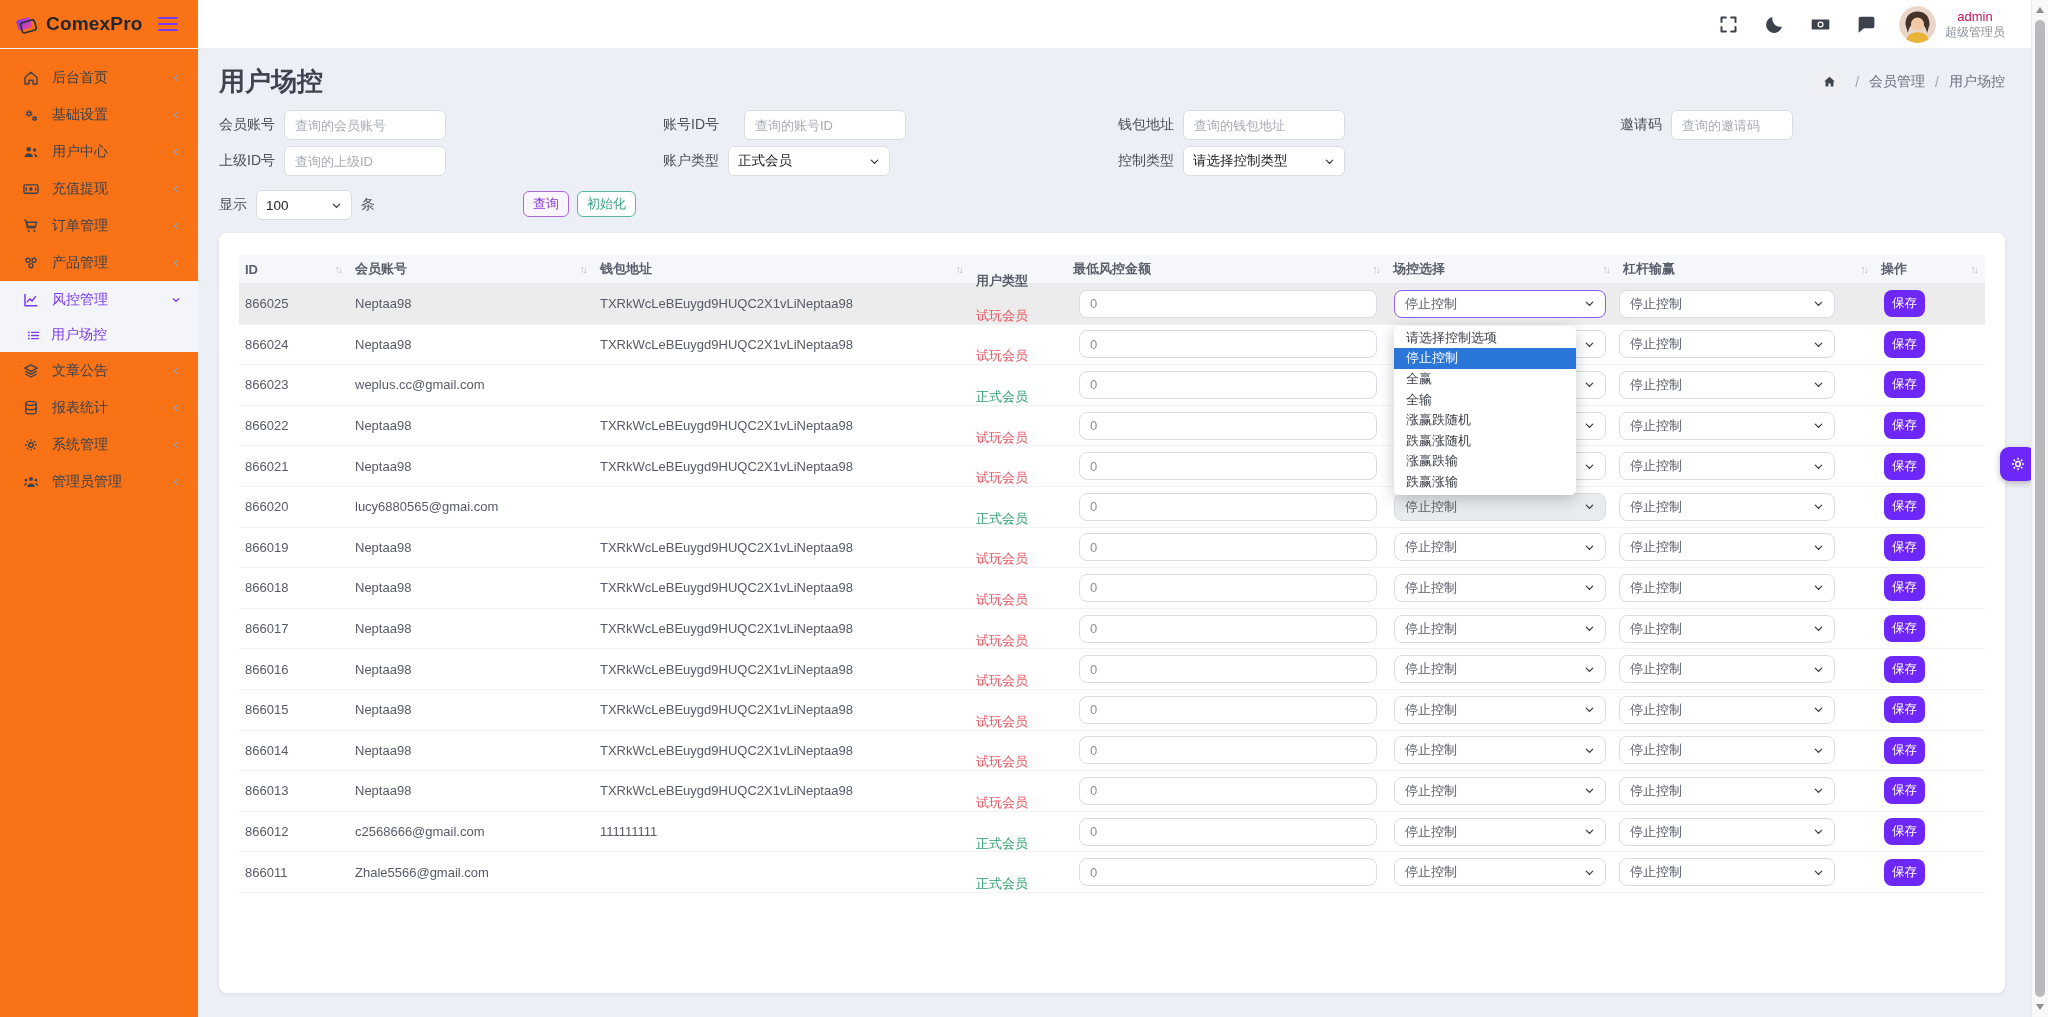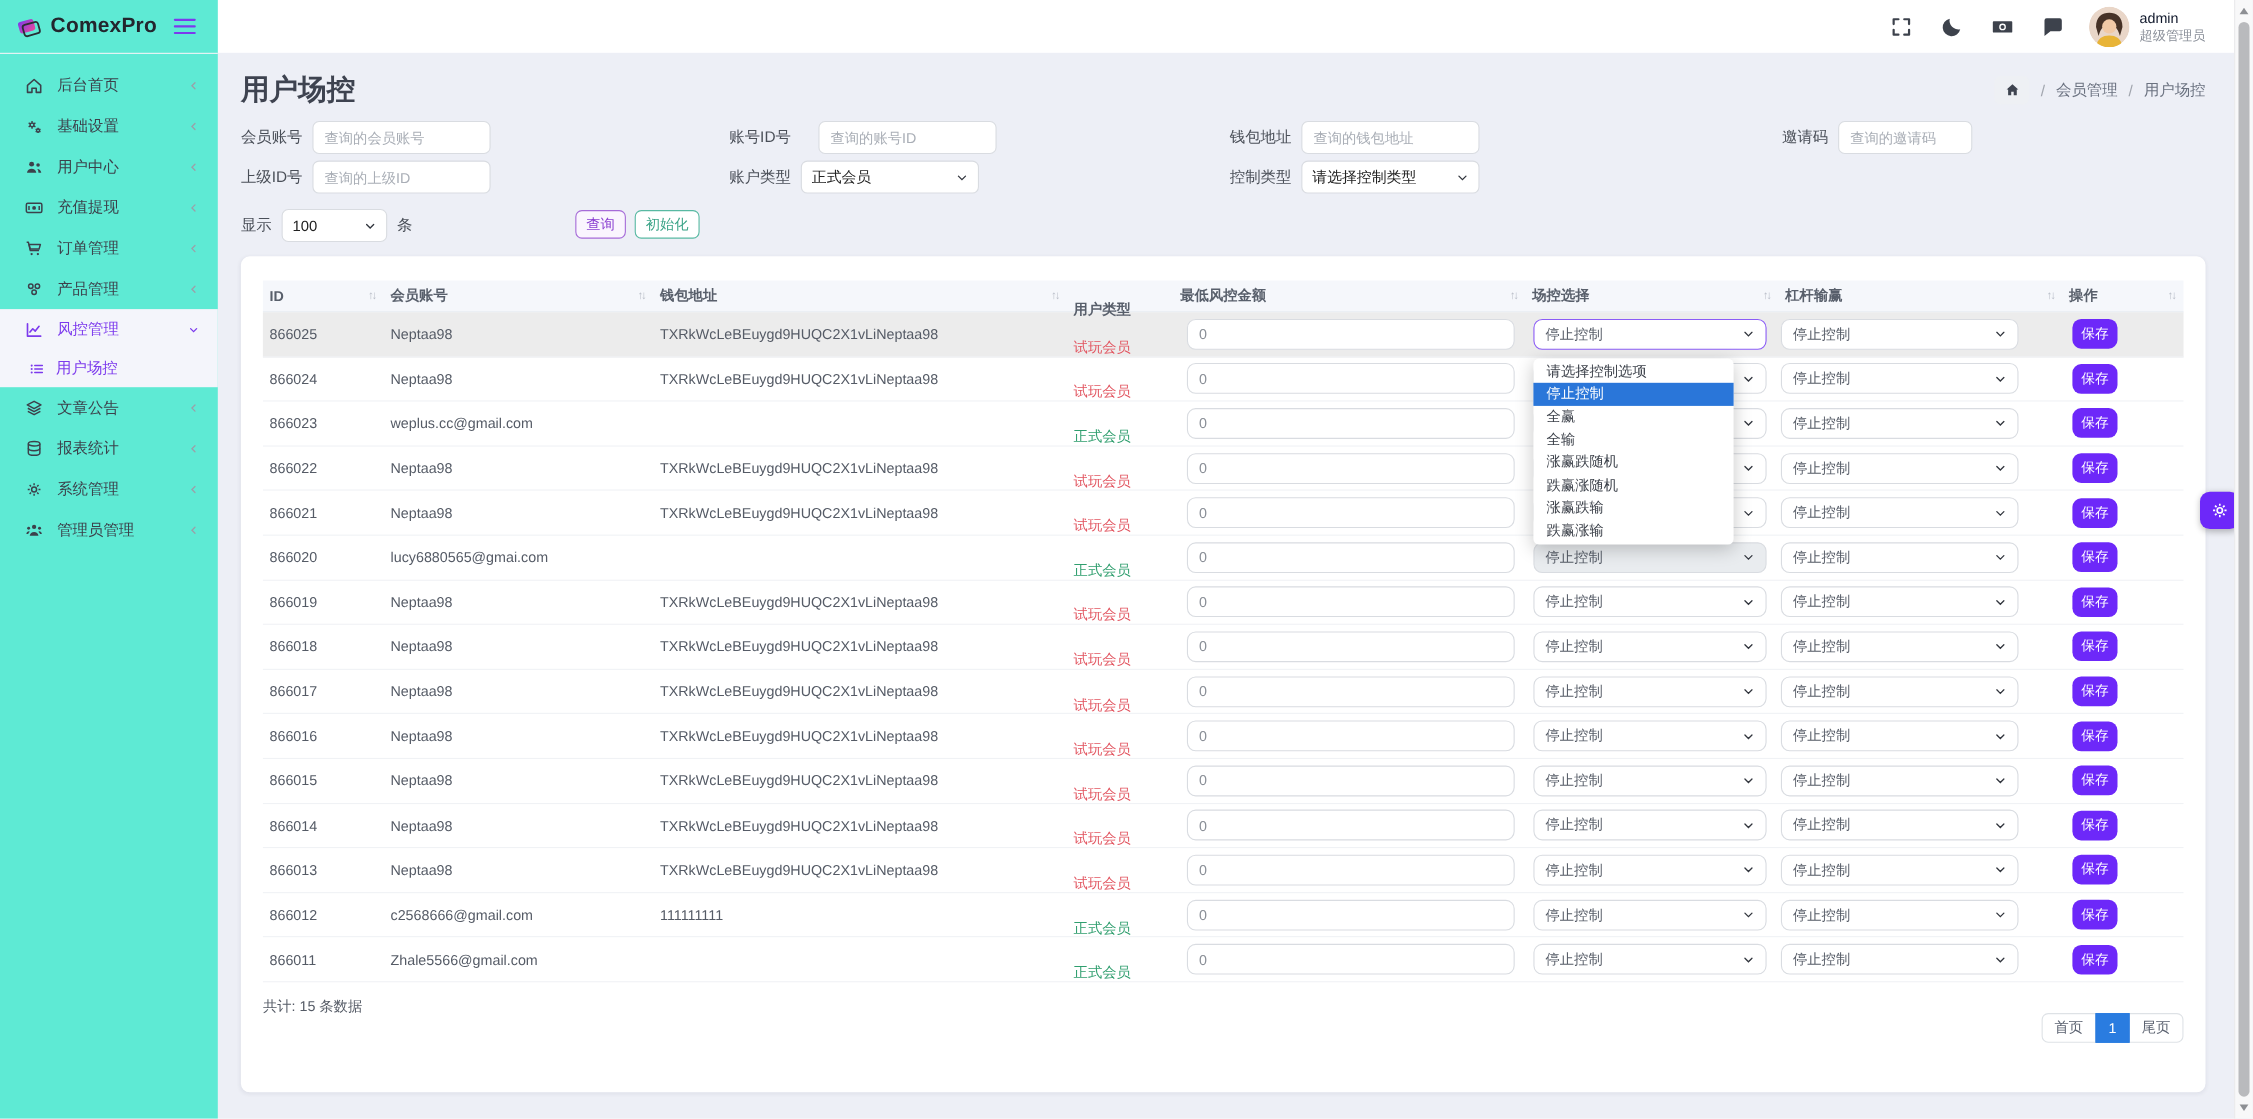--- a/index.html
+++ b/index.html
@@ -6,21 +6,21 @@
   body{
     width:2048px;height:1017px;position:relative;overflow:hidden;
     background:#edeff6;
     font-family:"Liberation Sans","DejaVu Sans",sans-serif;
     color:#4a4f58;
     -webkit-font-smoothing:antialiased;
   }
   svg{display:block;}
 
   
-  .sidebar{position:absolute;left:0;top:0;width:198px;height:100%;background:#5eead4;z-index:5;}
+  .sidebar{position:absolute;left:0;top:0;width:198px;height:100%;background:#f97316;z-index:5;}
   .side-head{height:48px;display:flex;align-items:center;justify-content:space-between;padding:0 20px 0 14px;border-bottom:1px solid #f2f3f7;}
   .brand{display:flex;align-items:center;gap:7px;}
   .brand-name{font-size:19px;font-weight:800;color:#23262e;letter-spacing:.2px;}
   .burger{width:20px;cursor:pointer;}
   .burger div{height:2.6px;background:#7c3aed;border-radius:2px;margin:3.4px 0;}
   .nav{padding:10px 0 0;}
   .nav-item{height:37px;display:flex;align-items:center;padding:0 16px 0 22px;font-size:14px;color:#3c414b;cursor:pointer;}
   .nav-item .nicon{width:18px;height:18px;margin-right:12px;color:#3c414b;flex:0 0 auto;}
   .nav-item .nlabel{flex:1;}
   .chev{width:12px;height:12px;color:#9aa0a8;}
@@ -29,21 +29,21 @@
   .nav-group.active .nicon,.nav-group.active .chev{color:#7c3aed;}
   .nav-sub{height:34px;display:flex;align-items:center;padding:0 16px 0 26px;font-size:14px;color:#7c3aed;cursor:pointer;}
   .nav-sub .nicon{width:15px;height:15px;margin-right:10px;color:#7c3aed;}
 
   
   .topbar{position:absolute;left:198px;top:0;right:17px;height:48px;background:#fff;display:flex;align-items:center;justify-content:flex-end;padding-right:26px;box-sizing:border-box;z-index:4;}
   .tb-icons{display:flex;align-items:center;gap:25px;margin-right:22px;}
   .tb-icon{width:21px;height:21px;color:#3d424c;cursor:pointer;}
   .tb-user{display:flex;align-items:center;gap:9px;cursor:pointer;}
   .avatar{width:37px;height:37px;border-radius:50%;overflow:hidden;flex:0 0 auto;}
-  .u-name{font-size:13px;color:#0f172a;line-height:16px;}
+  .u-name{font-size:13px;color:#be185d;line-height:16px;text-align:center;}
   .u-role{font-size:12px;color:#8a8f99;line-height:15px;}
 
   
   .scrollbar{position:absolute;right:0;top:0;width:17px;height:100%;background:#f8f8f9;border-left:1px solid #e9e9ec;box-sizing:border-box;z-index:60;}
   .sb-thumb{position:absolute;left:3px;right:3px;top:20px;bottom:20px;background:#b9babd;border-radius:6px;cursor:pointer;}
   .sb-up,.sb-down{position:absolute;left:4px;width:0;height:0;border-left:4.5px solid transparent;border-right:4.5px solid transparent;}
   .sb-up{top:7px;border-bottom:6px solid #8d8f94;}
   .sb-down{bottom:7px;border-top:6px solid #8d8f94;}
 
   
@@ -917,28 +917,20 @@
                 <svg viewBox="0 0 24 24" fill="none" stroke="currentColor" stroke-width="2.6" stroke-linecap="round">
                   <path d="M5 9l7 7 7-7"></path>
                 </svg>
               </span>
           </span>
         </div>
         <div class="c-act"><button class="save-btn">保存</button></div>
       </div>
     </div>
 
-    <div class="cfoot">
-      <div class="total">共计: 15 条数据</div>
-      <div class="pager">
-        <span class="pg">首页</span>
-        <span class="pg active">1</span>
-        <span class="pg">尾页</span>
-      </div>
-    </div>
   </section>
 </main>
 
 <div class="gear-fab">
   <svg width="18" height="18" viewBox="0 0 24 24" fill="none" stroke="currentColor" stroke-width="2">
       <circle cx="12" cy="12" r="3.2"></circle>
       <path d="M12 3.8v2.6M12 17.6v2.6M3.8 12h2.6M17.6 12h2.6M6.2 6.2l1.9 1.9M15.9 15.9l1.9 1.9M6.2 17.8l1.9-1.9M15.9 8.1l1.9-1.9"></path>
     </svg>
 </div>
 

